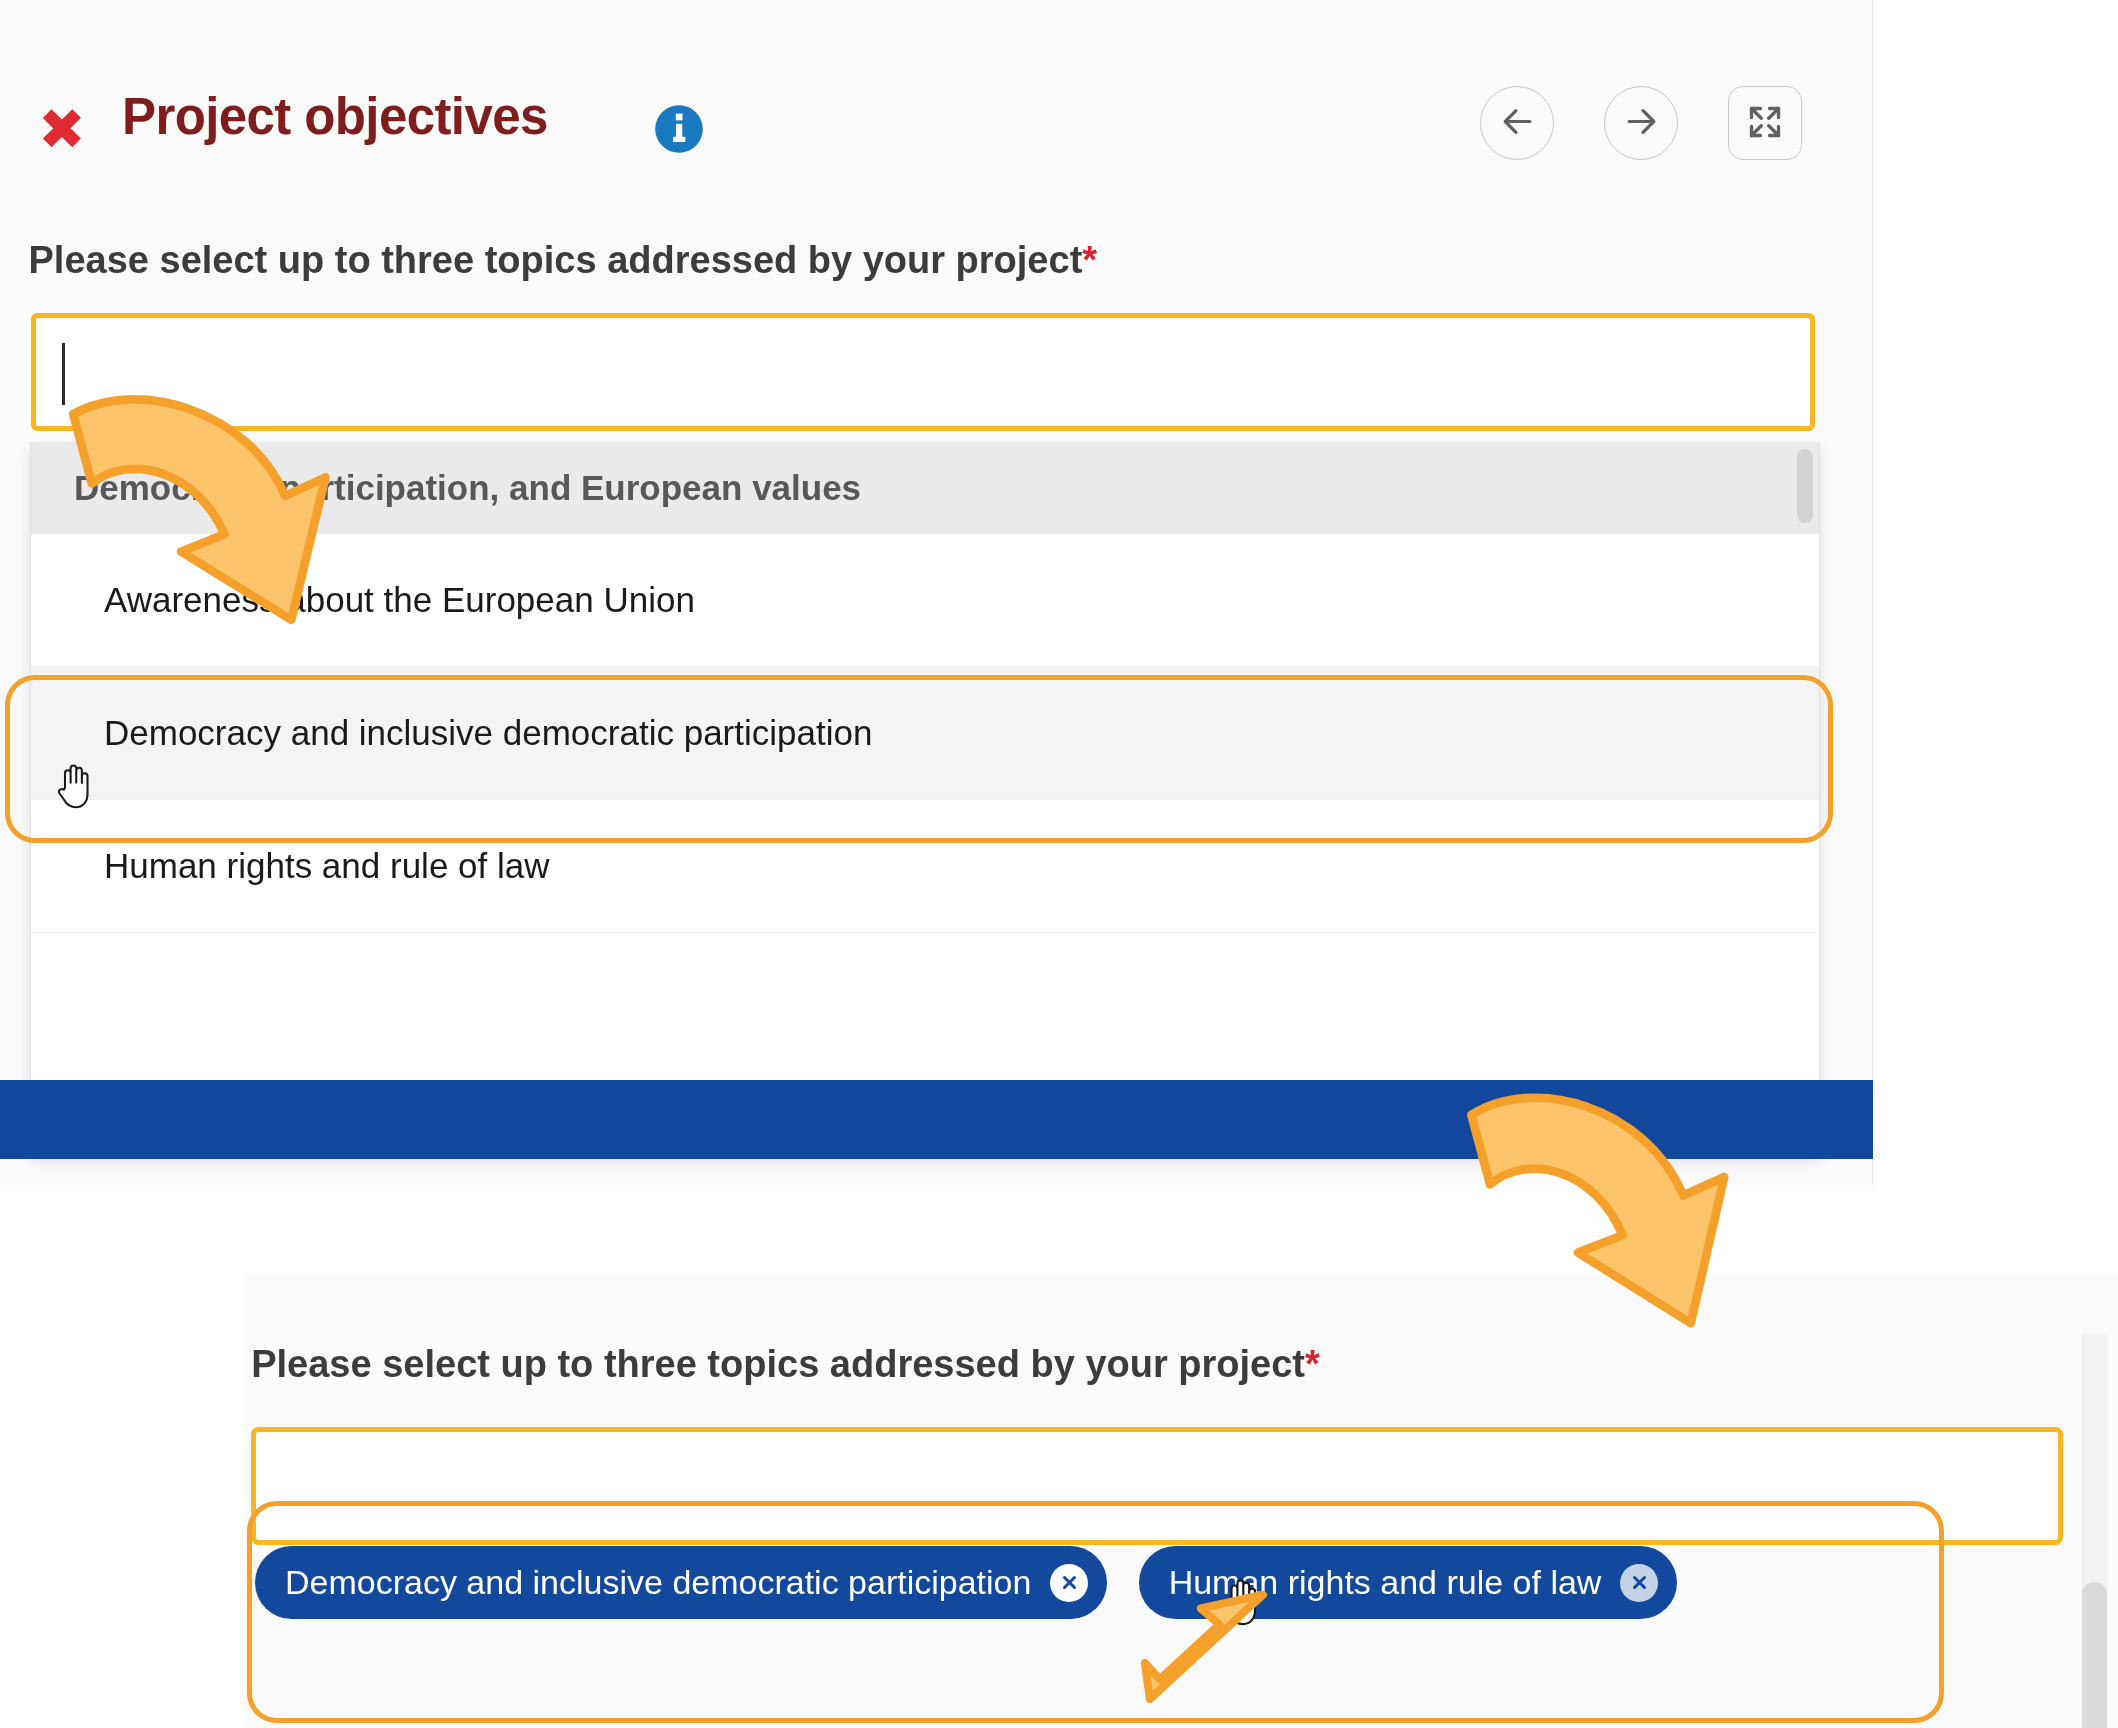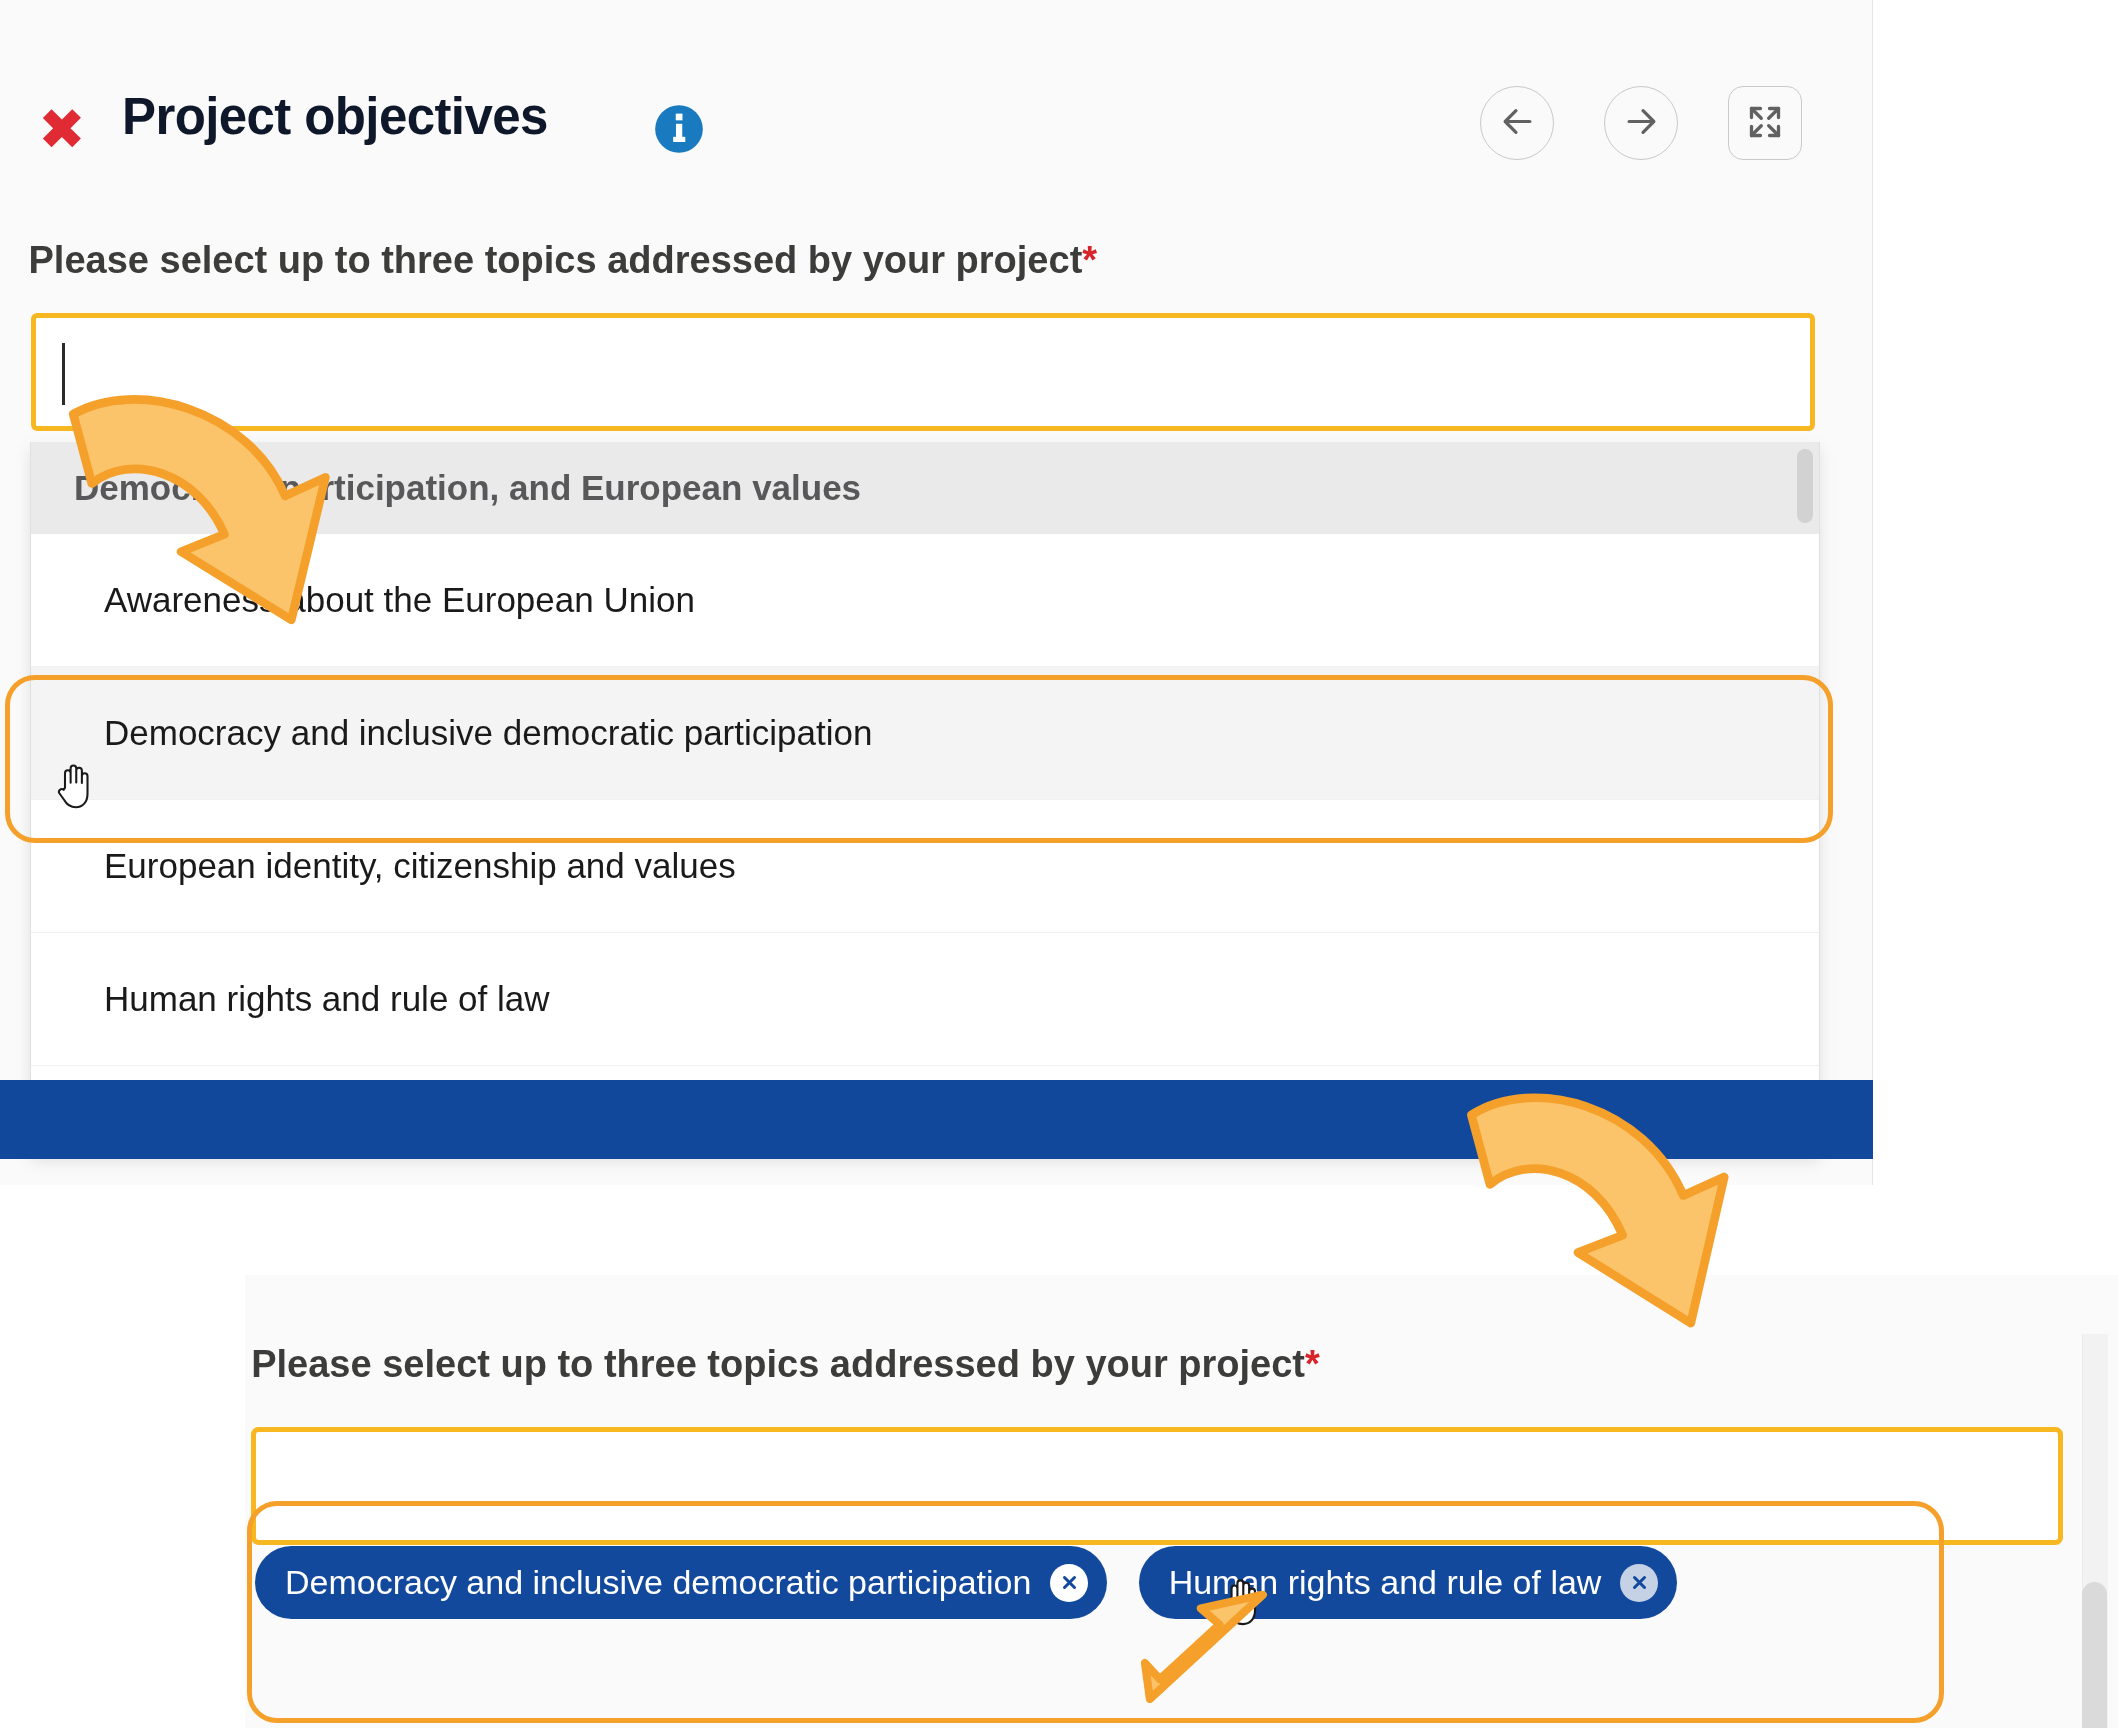--- a/index.html
+++ b/index.html
@@ -44,21 +44,21 @@
     color: #e02b35;
     font-family: "DejaVu Sans", sans-serif;
   }
 
   #dialog-title {
     position: absolute;
     left: 122px;
     top: 87px;
     font-size: 51px;
     font-weight: bold;
-    color: #0f172a;
+    color: #7f1d1d;
     letter-spacing: -0.6px;
   }
 
   #info-icon {
     position: absolute;
     left: 653px;
     top: 103px;
     width: 52px;
     height: 52px;
   }
@@ -360,23 +360,20 @@
     <div id="dropdown-group-header">Democracy, participation, and European values</div>
 
     <div class="dd-option">
       <span>Awareness about the European Union</span>
     </div>
 
     <div class="dd-option highlighted">
       <span>Democracy and inclusive democratic participation</span>
     </div>
 
-    <div class="dd-option">
-      <span>European identity, citizenship and values</span>
-    </div>
 
     <div class="dd-option">
       <span>Human rights and rule of law</span>
     </div>
 
     <div id="dd-scroll-track"></div>
     <div id="dd-scroll-thumb"></div>
   </div>
 
   <div id="blue-footer"></div>

